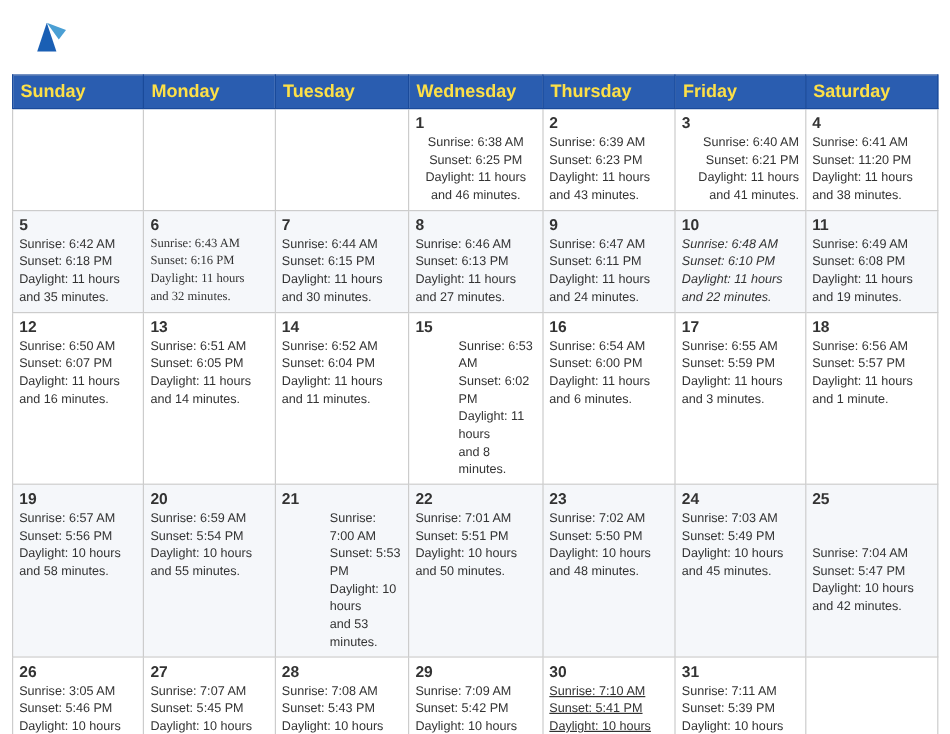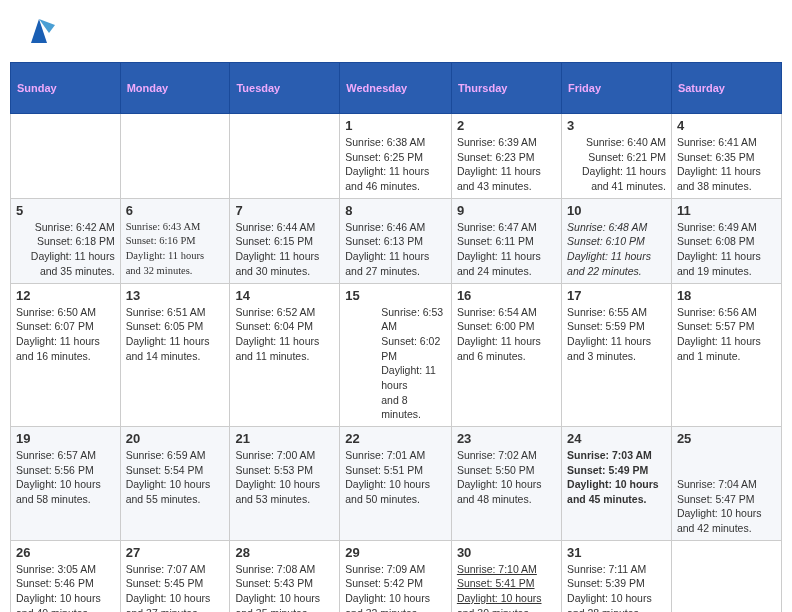--- a/index.html
+++ b/index.html
@@ -33,24 +33,24 @@
       font-size: 16px;
       color: #555;
     }
     .calendar {
       width: 100%;
       border-collapse: collapse;
       border: 1px solid #ccc;
     }
     .calendar th {
       background-color: #2a5db0;
-      color: #f0abfc;
+      color: #fde047;
       text-align: left;
-      padding: 19px 6px;
-      font-size: 11px;
+      padding: 5px 6px;
+      font-size: 15px;
       border: 1px solid #1a4a9a;
     }
     .calendar td {
       vertical-align: top;
       border: 1px solid #ccc;
       padding: 4px 5px;
       width: 113px;
       min-height: 80px;
       background: #fff;
     }
@@ -109,21 +109,21 @@
         <th>Saturday</th>
       </tr>
   </thead>
   <tbody id="calendar-body">
   <tr>
         <td class="empty-cell"></td>
         <td class="empty-cell"></td>
         <td class="empty-cell"></td>
         <td>
           <span class="day-number">1</span>
-          <div class="day-info" style="white-space: pre-line;">Sunrise: 6:38 AM
+          <div class="day-info" style="white-space: pre-line; text-align: center;">Sunrise: 6:38 AM
 Sunset: 6:25 PM
 Daylight: 11 hours
 and 46 minutes.</div>
         </td>
         <td>
           <span class="day-number">2</span>
           <div class="day-info" style="white-space: pre-line;">Sunrise: 6:39 AM
 Sunset: 6:23 PM
 Daylight: 11 hours
 and 43 minutes.</div>
@@ -131,29 +131,29 @@
         <td>
           <span class="day-number">3</span>
           <div class="day-info" style="white-space: pre-line; text-align: right;">Sunrise: 6:40 AM
 Sunset: 6:21 PM
 Daylight: 11 hours
 and 41 minutes.</div>
         </td>
         <td>
           <span class="day-number">4</span>
           <div class="day-info" style="white-space: pre-line;">Sunrise: 6:41 AM
-Sunset: 6:35 PM
+Sunset: 11:20 PM
 Daylight: 11 hours
 and 38 minutes.</div>
         </td>
       </tr>
       <tr>
         <td>
           <span class="day-number">5</span>
-          <div class="day-info" style="white-space: pre-line; text-align: right;">Sunrise: 6:42 AM
+          <div class="day-info" style="white-space: pre-line;">Sunrise: 6:42 AM
 Sunset: 6:18 PM
 Daylight: 11 hours
 and 35 minutes.</div>
         </td>
         <td>
           <span class="day-number">6</span>
           <div class="day-info" style="white-space: pre-line; font-family: Liberation Serif, serif;">Sunrise: 6:43 AM
 Sunset: 6:16 PM
 Daylight: 11 hours
 and 32 minutes.</div>
@@ -255,42 +255,42 @@
         </td>
         <td>
           <span class="day-number">20</span>
           <div class="day-info" style="white-space: pre-line;">Sunrise: 6:59 AM
 Sunset: 5:54 PM
 Daylight: 10 hours
 and 55 minutes.</div>
         </td>
         <td>
           <span class="day-number">21</span>
-          <div class="day-info" style="white-space: pre-line;">Sunrise: 7:00 AM
+          <div class="day-info" style="white-space: pre-line; margin-left: 40px;">Sunrise: 7:00 AM
 Sunset: 5:53 PM
 Daylight: 10 hours
 and 53 minutes.</div>
         </td>
         <td>
           <span class="day-number">22</span>
           <div class="day-info" style="white-space: pre-line;">Sunrise: 7:01 AM
 Sunset: 5:51 PM
 Daylight: 10 hours
 and 50 minutes.</div>
         </td>
         <td>
           <span class="day-number">23</span>
           <div class="day-info" style="white-space: pre-line;">Sunrise: 7:02 AM
 Sunset: 5:50 PM
 Daylight: 10 hours
 and 48 minutes.</div>
         </td>
         <td>
           <span class="day-number">24</span>
-          <div class="day-info" style="white-space: pre-line; font-weight: bold;">Sunrise: 7:03 AM
+          <div class="day-info" style="white-space: pre-line;">Sunrise: 7:03 AM
 Sunset: 5:49 PM
 Daylight: 10 hours
 and 45 minutes.</div>
         </td>
         <td>
           <span class="day-number">25</span>
           <div class="day-info" style="white-space: pre-line; margin-top: 31px;">Sunrise: 7:04 AM
 Sunset: 5:47 PM
 Daylight: 10 hours
 and 42 minutes.</div>

